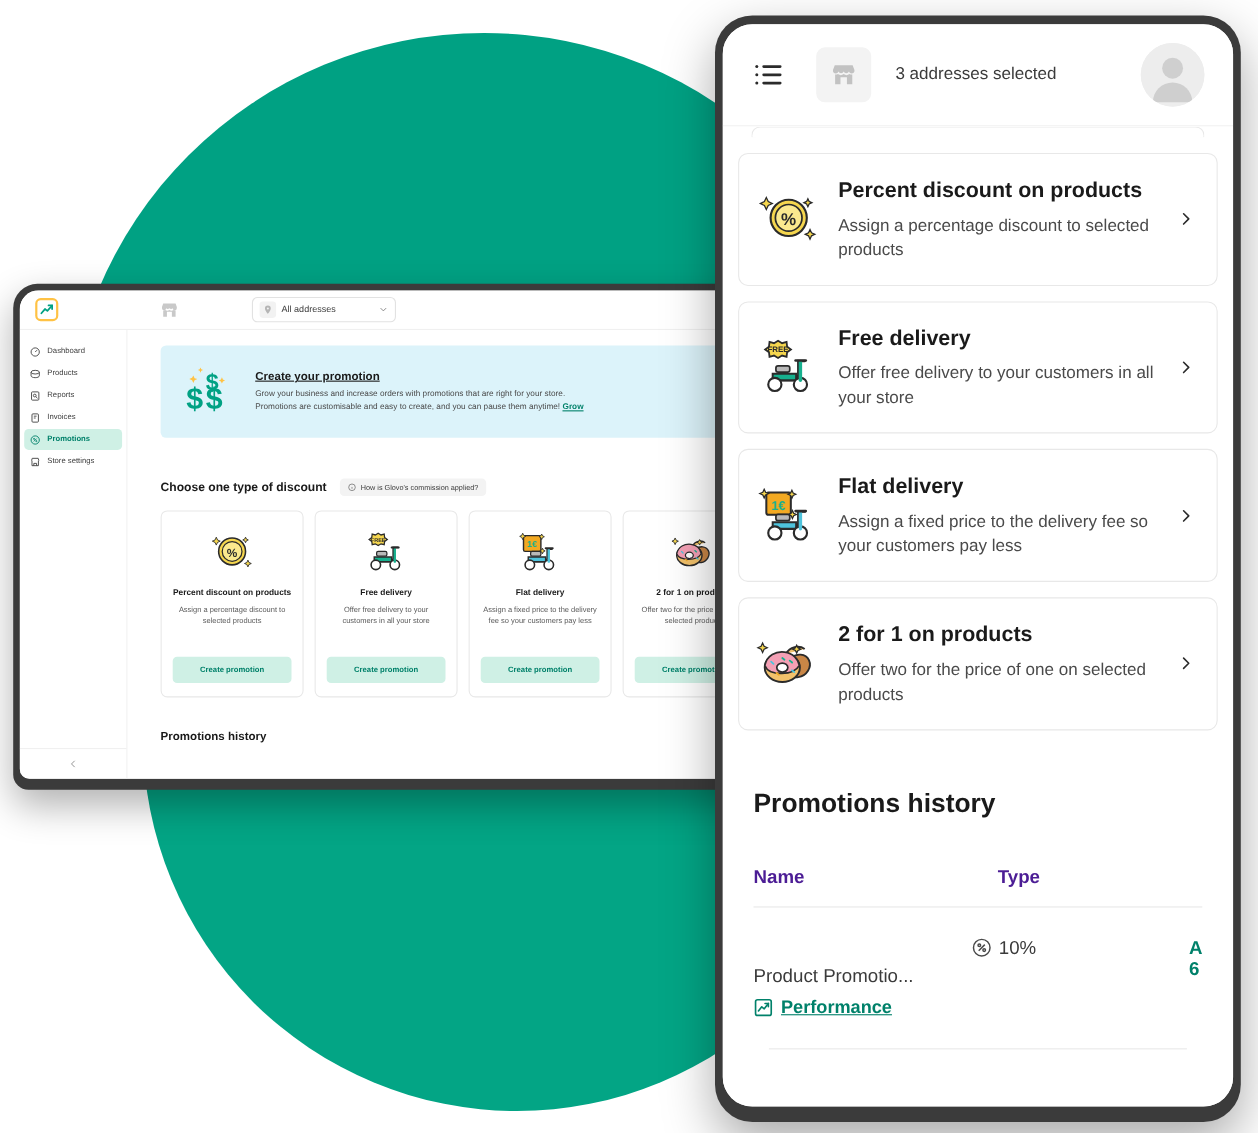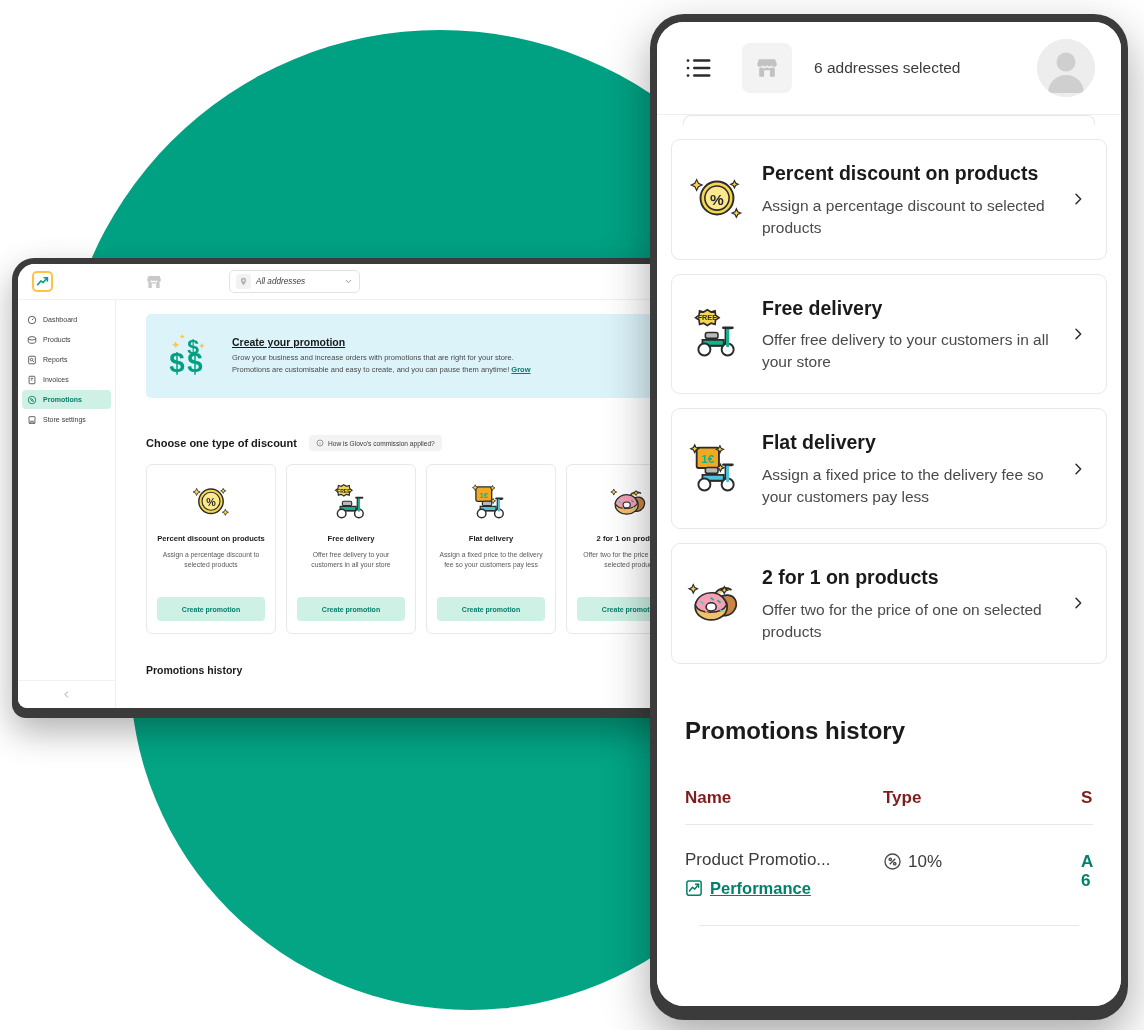--- a/index.html
+++ b/index.html
@@ -33,21 +33,20 @@
     position: relative;
     display: flex; flex-direction: column;
   }
   
   .d-topbar {
     height: 36px; flex: 0 0 36px;
     display: flex; align-items: center; gap: 10px;
     padding: 12px 14px;
     background: #fff;
     border-bottom: 1px solid #f0f0f0;
-    font-style: italic;
   }
   .d-logo {
     width: 21px; height: 21px; border: 2px solid #FFC244; border-radius: 5px;
     display:flex; align-items:center; justify-content:center; flex:0 0 auto;
   }
   .d-store-ico { width: 18px; height: 18px; margin-left: 82px; flex:0 0 auto; }
   .addr-select {
     margin-left: 56px;
     width: 131px; height: 23px;
     border: 1px solid #e2e2e2; border-radius: 5px;
@@ -158,26 +157,26 @@
     display: flex; align-items: center; gap: 14px;
   }
   .m-card-ico { width: 62px; height: 62px; flex: 0 0 auto; }
   .m-card-body { flex: 1; min-width: 0; }
   .m-card-title { font-size: 19.5px; font-weight: bold; color: #1a1a1a; line-height: 1.42; }
   .m-card-desc { font-size: 15.5px; color: #4a4a4a; line-height: 1.42; margin-top: 7px; }
   .m-chev { width: 16px; height: 26px; flex: 0 0 auto; margin-right: 4px; }
 
   .m-hist-title { font-size: 24px; font-weight: bold; color: #1a1a1a; margin: 53px 0 0 14px; }
   .m-table { margin-top: 43px; padding: 0 14px; }
-  .m-th-row { display: flex; font-size: 17px; font-weight: bold; color: #7f1d1d; padding-bottom: 16px; }
+  .m-th-row { display: flex; font-size: 17px; font-weight: bold; color: #4c1d95; padding-bottom: 16px; gap: 24px; }
   .m-col-name { width: 198px; flex: 0 0 198px; }
   .m-col-type { width: 198px; flex: 0 0 198px; }
   .m-col-status { flex: 1; }
   .m-tr { display: flex; align-items: flex-start; border-top: 1px solid #e8e8e8; padding: 25px 0 27px 0; }
-  .m-cell-name { width: 198px; flex: 0 0 198px; font-size: 17px; color: #3b3b3b; }
+  .m-cell-name { width: 198px; flex: 0 0 198px; font-size: 17px; color: #3b3b3b; margin-top: 28px; }
   .m-perf { display: flex; gap: 7px; margin-top: 9px; }
   .m-perf-ico { width: 18px; height: 18px; flex:0 0 auto; }
   .m-perf-text { font-size: 16.5px; font-weight: bold; color: #00816A; text-decoration: underline; }
   .m-cell-type { width: 198px; flex: 0 0 198px; display:flex; align-items:center; gap:6px;
                  font-size: 17px; color: #3b3b3b; padding-top: 2px; }
   .m-cell-status { flex:1; font-size: 17px; font-weight: bold; color: #00816A; line-height:1.15; padding-top:2px; }
   .m-tr-bottom { border-top: 1px solid #e8e8e8; margin: 0 14px; }
 </style>
 </head>
 <body>
@@ -411,21 +410,21 @@
           <circle cx="4" cy="12" r="1.1" fill="#2b2b2b" stroke="none"></circle>
           <circle cx="4" cy="18" r="1.1" fill="#2b2b2b" stroke="none"></circle>
         </svg>
 
         <div class="m-store-box">
           <svg width="26" height="26" viewBox="0 0 24 24" fill="#c2c2c2">
             <path d="M3 8l1.5-4h15L21 8v1.2a2.4 2.4 0 0 1-4.6 0 2.4 2.4 0 0 1-4.4 0 2.4 2.4 0 0 1-4.4 0A2.4 2.4 0 0 1 3 9.2V8zm1.8 3.8V20h14.4v-8.2a3.6 3.6 0 0 1-2.4-.5 3.8 3.8 0 0 1-4.8 0 3.8 3.8 0 0 1-4.8 0 3.6 3.6 0 0 1-2.4.5zM9.3 14h5.4v6H9.3z"></path>
           </svg>
         </div>
 
-        <div class="m-addr-text">6 addresses selected</div>
+        <div class="m-addr-text">3 addresses selected</div>
 
         <div class="m-avatar">
           <svg width="58" height="58" viewBox="0 0 58 58">
             <circle cx="29" cy="29" r="29" fill="#ededed"></circle>
             <circle cx="29" cy="23" r="9.5" fill="#cfcfcf"></circle>
             <path d="M11 54a18 18 0 0 1 36 0z" fill="#cfcfcf"></path>
           </svg>
         </div>
       </div>
 

